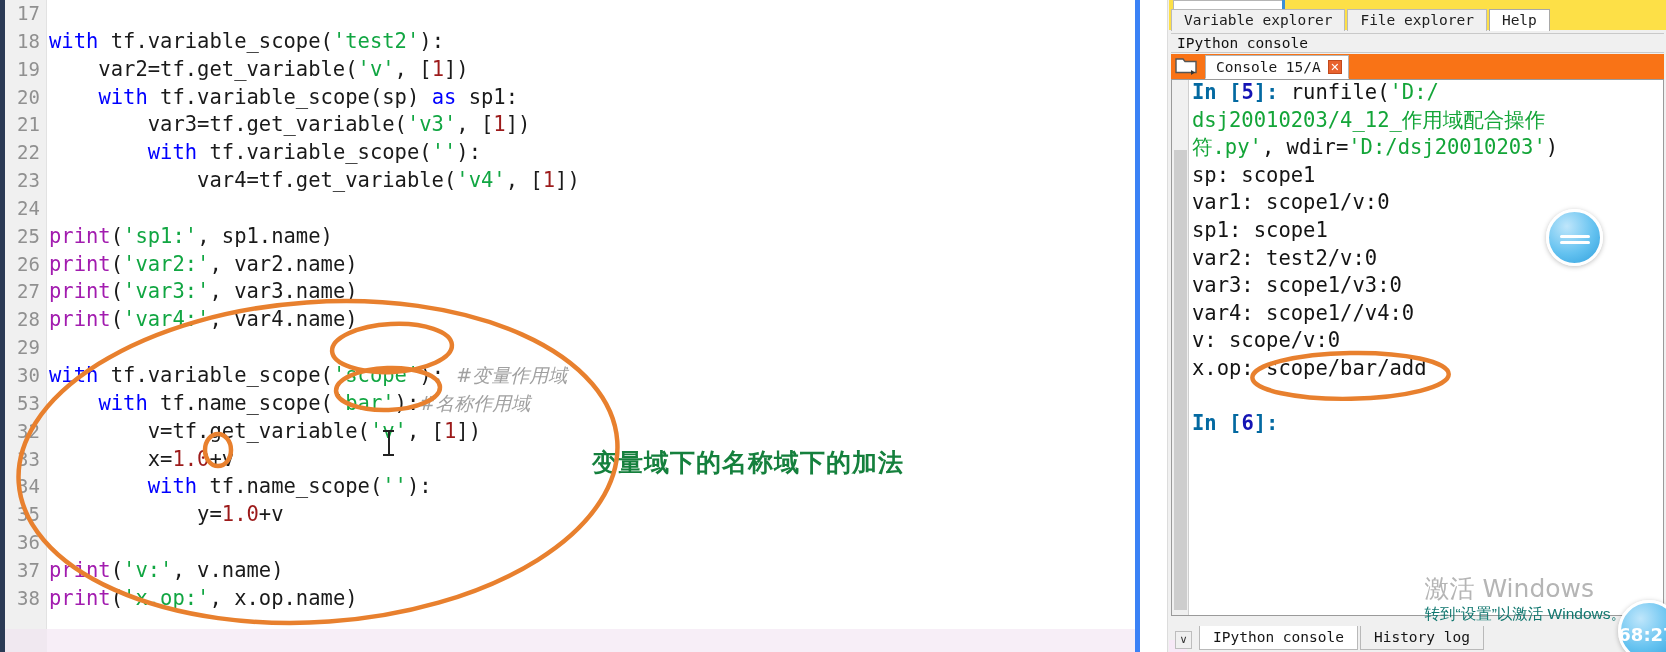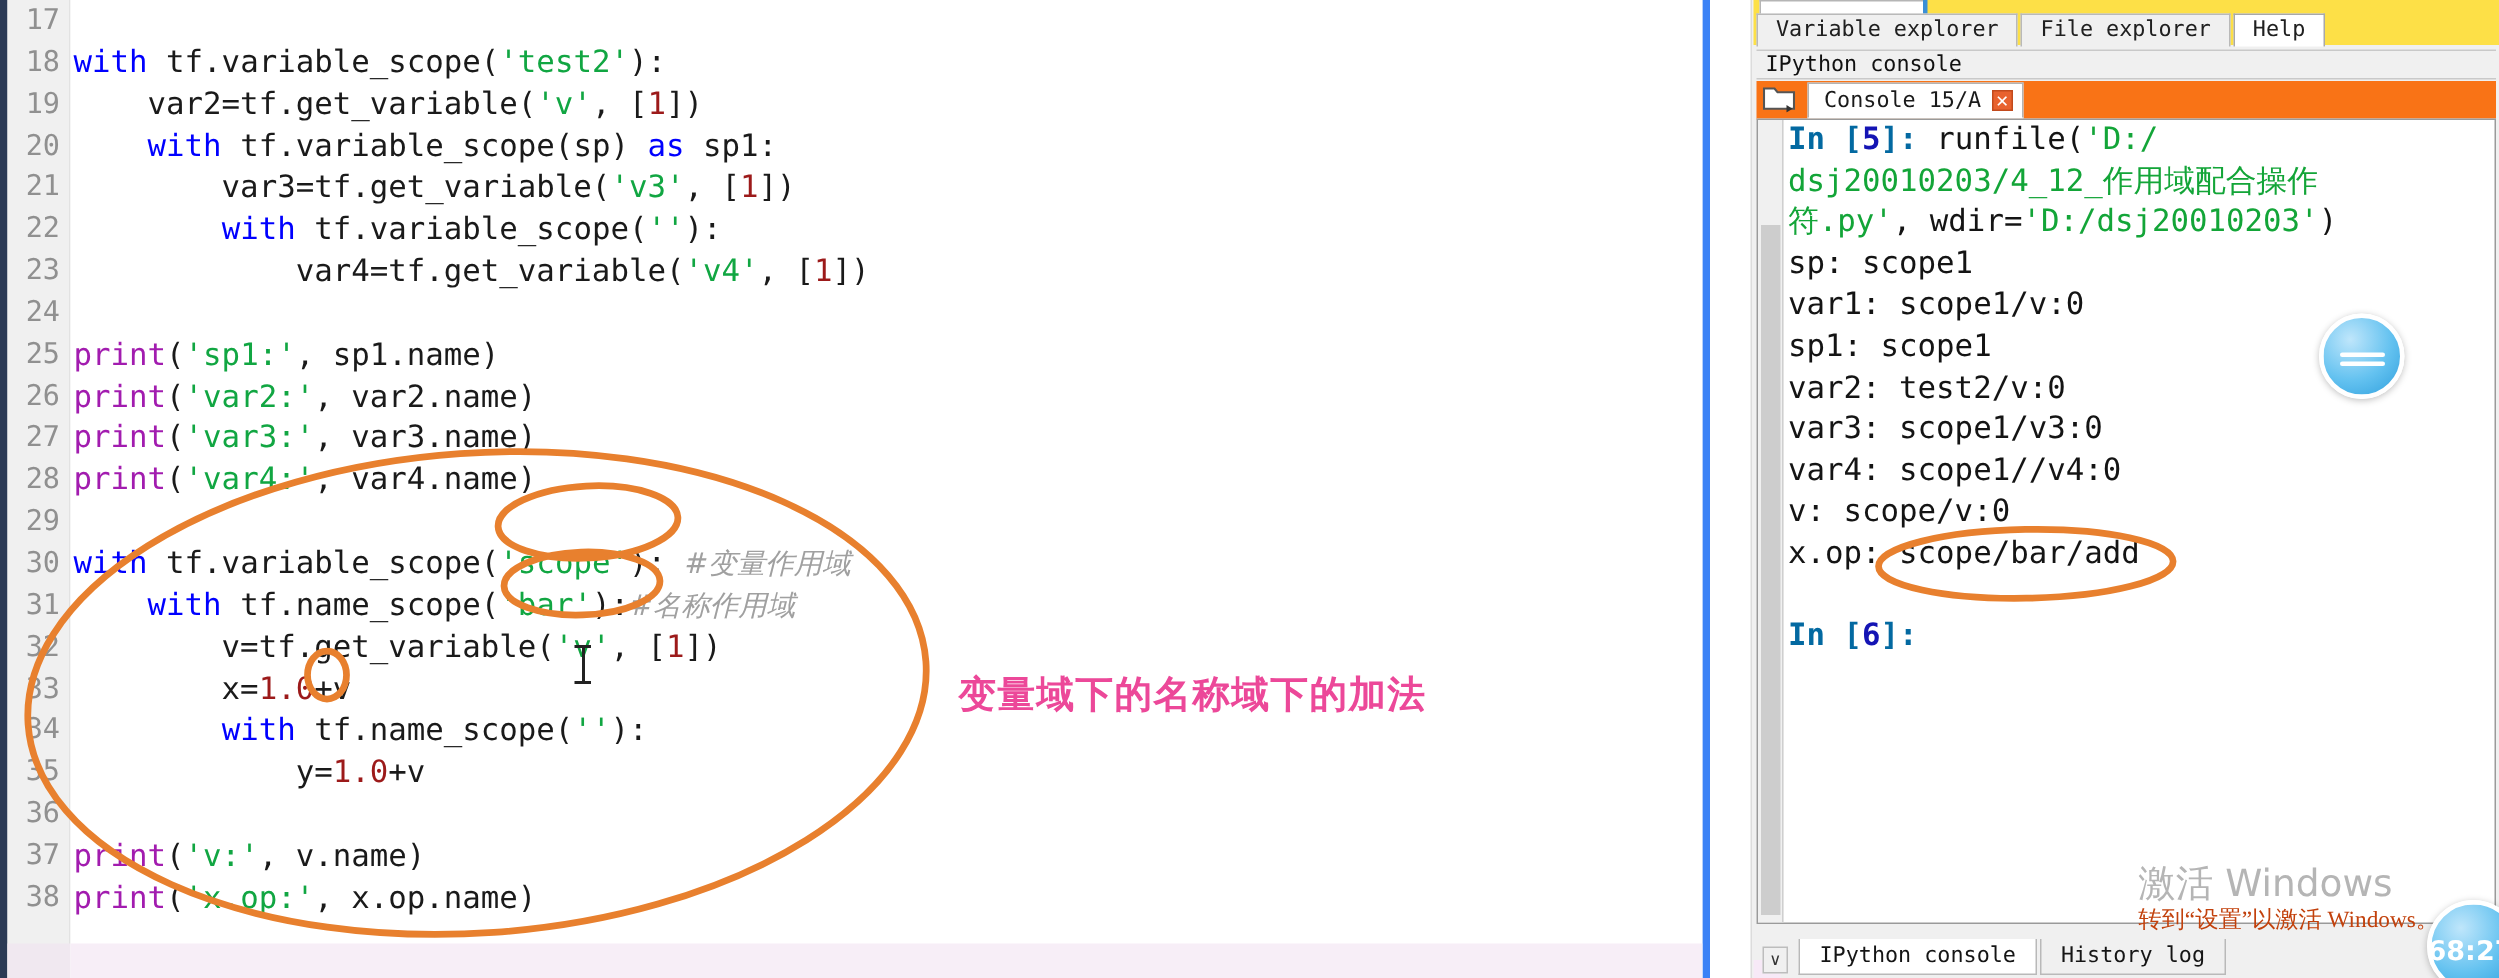--- a/index.html
+++ b/index.html
@@ -91,24 +91,23 @@
     display: block;
   }
 
   
   #red-note {
     position: absolute;
     left: 592px; top: 446px;
     font-family: "DejaVu Sans", sans-serif;
     font-size: 25px;
     font-weight: 600;
-    color: #ec4899;
+    color: #15803d;
     white-space: nowrap;
     letter-spacing: 1px;
-    margin-left: 47px;
   }
 
   
   #annot-svg {
     position: absolute; left: 0; top: 0; width: 1140px; height: 652px;
     pointer-events: none;
   }
 
   
   #right-pane {
@@ -262,22 +261,22 @@
     text-align: left;
     color: #b9b9b9;
     pointer-events: none;
     user-select: none;
   }
   #win-activate-title {
     font-family: "DejaVu Sans", sans-serif;
     font-size: 25px; color: #b5b5b5; line-height: 30px;
   }
   #win-activate-sub {
-    font-family: Liberation Serif, serif;
-    font-size: 15.5px; color: #c2410c; line-height: 20px;
+    font-family: Liberation Sans, sans-serif;
+    font-size: 15.5px; color: #0f766e; line-height: 20px;
   }
 
   
   .bubble {
     position: absolute;
     border-radius: 50%;
     background: radial-gradient(circle at 35% 28%, #bfe6fb 0%, #64c2f0 55%, #2f9fdd 100%);
     border: 3px solid #ffffff;
     box-shadow: 0 1px 5px rgba(0,0,0,0.25);
   }
@@ -318,21 +317,21 @@
         <div class="code-line"><span class="ln">21</span><span class="code-text"><span class="pln">        var3=tf.get_variable(</span><span class="str">'v3'</span><span class="pln">, [</span><span class="num">1</span><span class="pln">])</span></span></div>
         <div class="code-line"><span class="ln">22</span><span class="code-text"><span class="pln">        </span><span class="kw">with </span><span class="pln">tf.variable_scope(</span><span class="str">''</span><span class="pln">):</span></span></div>
         <div class="code-line"><span class="ln">23</span><span class="code-text"><span class="pln">            var4=tf.get_variable(</span><span class="str">'v4'</span><span class="pln">, [</span><span class="num">1</span><span class="pln">])</span></span></div>
         <div class="code-line"><span class="ln">24</span><span class="code-text"></span></div>
         <div class="code-line"><span class="ln">25</span><span class="code-text"><span class="fn">print</span><span class="pln">(</span><span class="str">'sp1:'</span><span class="pln">, sp1.name)</span></span></div>
         <div class="code-line"><span class="ln">26</span><span class="code-text"><span class="fn">print</span><span class="pln">(</span><span class="str">'var2:'</span><span class="pln">, var2.name)</span></span></div>
         <div class="code-line"><span class="ln">27</span><span class="code-text"><span class="fn">print</span><span class="pln">(</span><span class="str">'var3:'</span><span class="pln">, var3.name)</span></span></div>
         <div class="code-line"><span class="ln">28</span><span class="code-text"><span class="fn">print</span><span class="pln">(</span><span class="str">'var4:'</span><span class="pln">, var4.name)</span></span></div>
         <div class="code-line"><span class="ln">29</span><span class="code-text"></span></div>
         <div class="code-line"><span class="ln">30</span><span class="code-text"><span class="kw">with </span><span class="pln">tf.variable_scope(</span><span class="str">'scope'</span><span class="pln">): </span><span class="cmt">#变量作用域</span></span></div>
-        <div class="code-line"><span class="ln">31</span><span class="code-text"><span class="pln">    </span><span class="kw">with </span><span class="pln">tf.name_scope(</span><span class="str">'bar'</span><span class="pln">):</span><span class="cmt">#名称作用域</span></span></div>
+        <div class="code-line"><span class="ln">53</span><span class="code-text"><span class="pln">    </span><span class="kw">with </span><span class="pln">tf.name_scope(</span><span class="str">'bar'</span><span class="pln">):</span><span class="cmt">#名称作用域</span></span></div>
         <div class="code-line"><span class="ln">32</span><span class="code-text"><span class="pln">        v=tf.get_variable(</span><span class="str">'v'</span><span class="pln">, [</span><span class="num">1</span><span class="pln">])</span></span></div>
         <div class="code-line"><span class="ln">33</span><span class="code-text"><span class="pln">        x=</span><span class="num">1.0</span><span class="pln">+v</span></span></div>
         <div class="code-line"><span class="ln">34</span><span class="code-text"><span class="pln">        </span><span class="kw">with </span><span class="pln">tf.name_scope(</span><span class="str">''</span><span class="pln">):</span></span></div>
         <div class="code-line"><span class="ln">35</span><span class="code-text"><span class="pln">            y=</span><span class="num">1.0</span><span class="pln">+v</span></span></div>
         <div class="code-line"><span class="ln">36</span><span class="code-text"></span></div>
         <div class="code-line"><span class="ln">37</span><span class="code-text"><span class="fn">print</span><span class="pln">(</span><span class="str">'v:'</span><span class="pln">, v.name)</span></span></div>
         <div class="code-line"><span class="ln">38</span><span class="code-text"><span class="fn">print</span><span class="pln">(</span><span class="str">'x.op:'</span><span class="pln">, x.op.name)</span></span></div>
       </div>
     <div id="cur-line-strip"></div>
 

